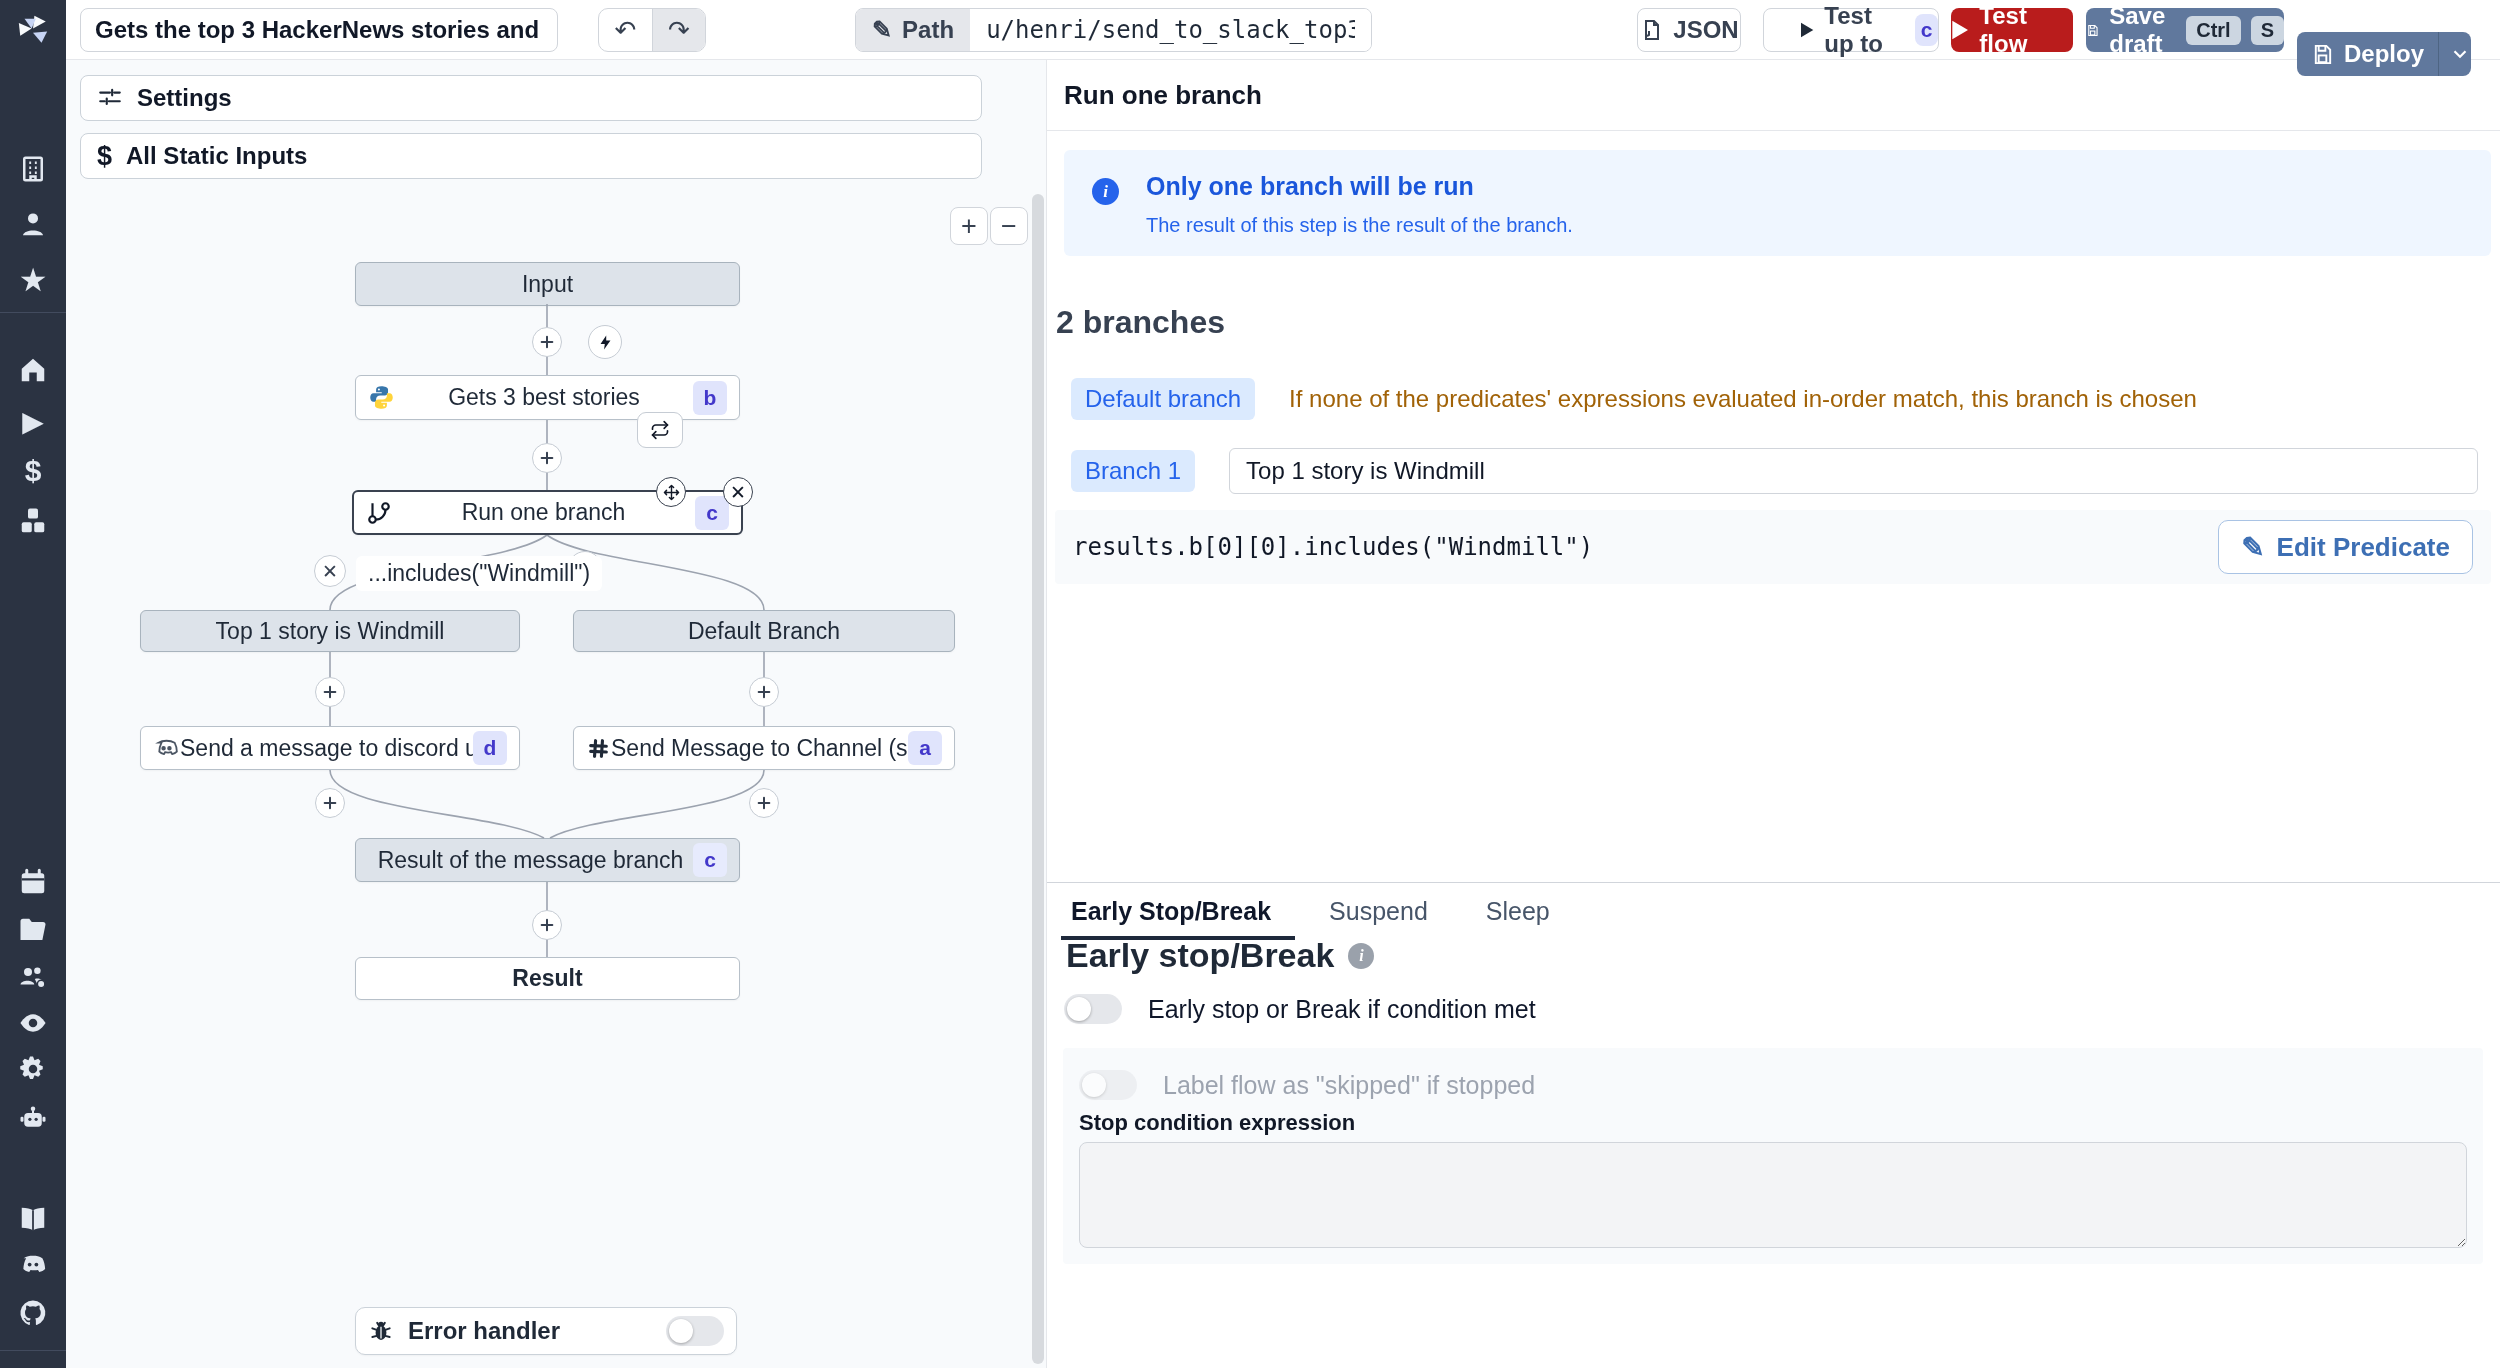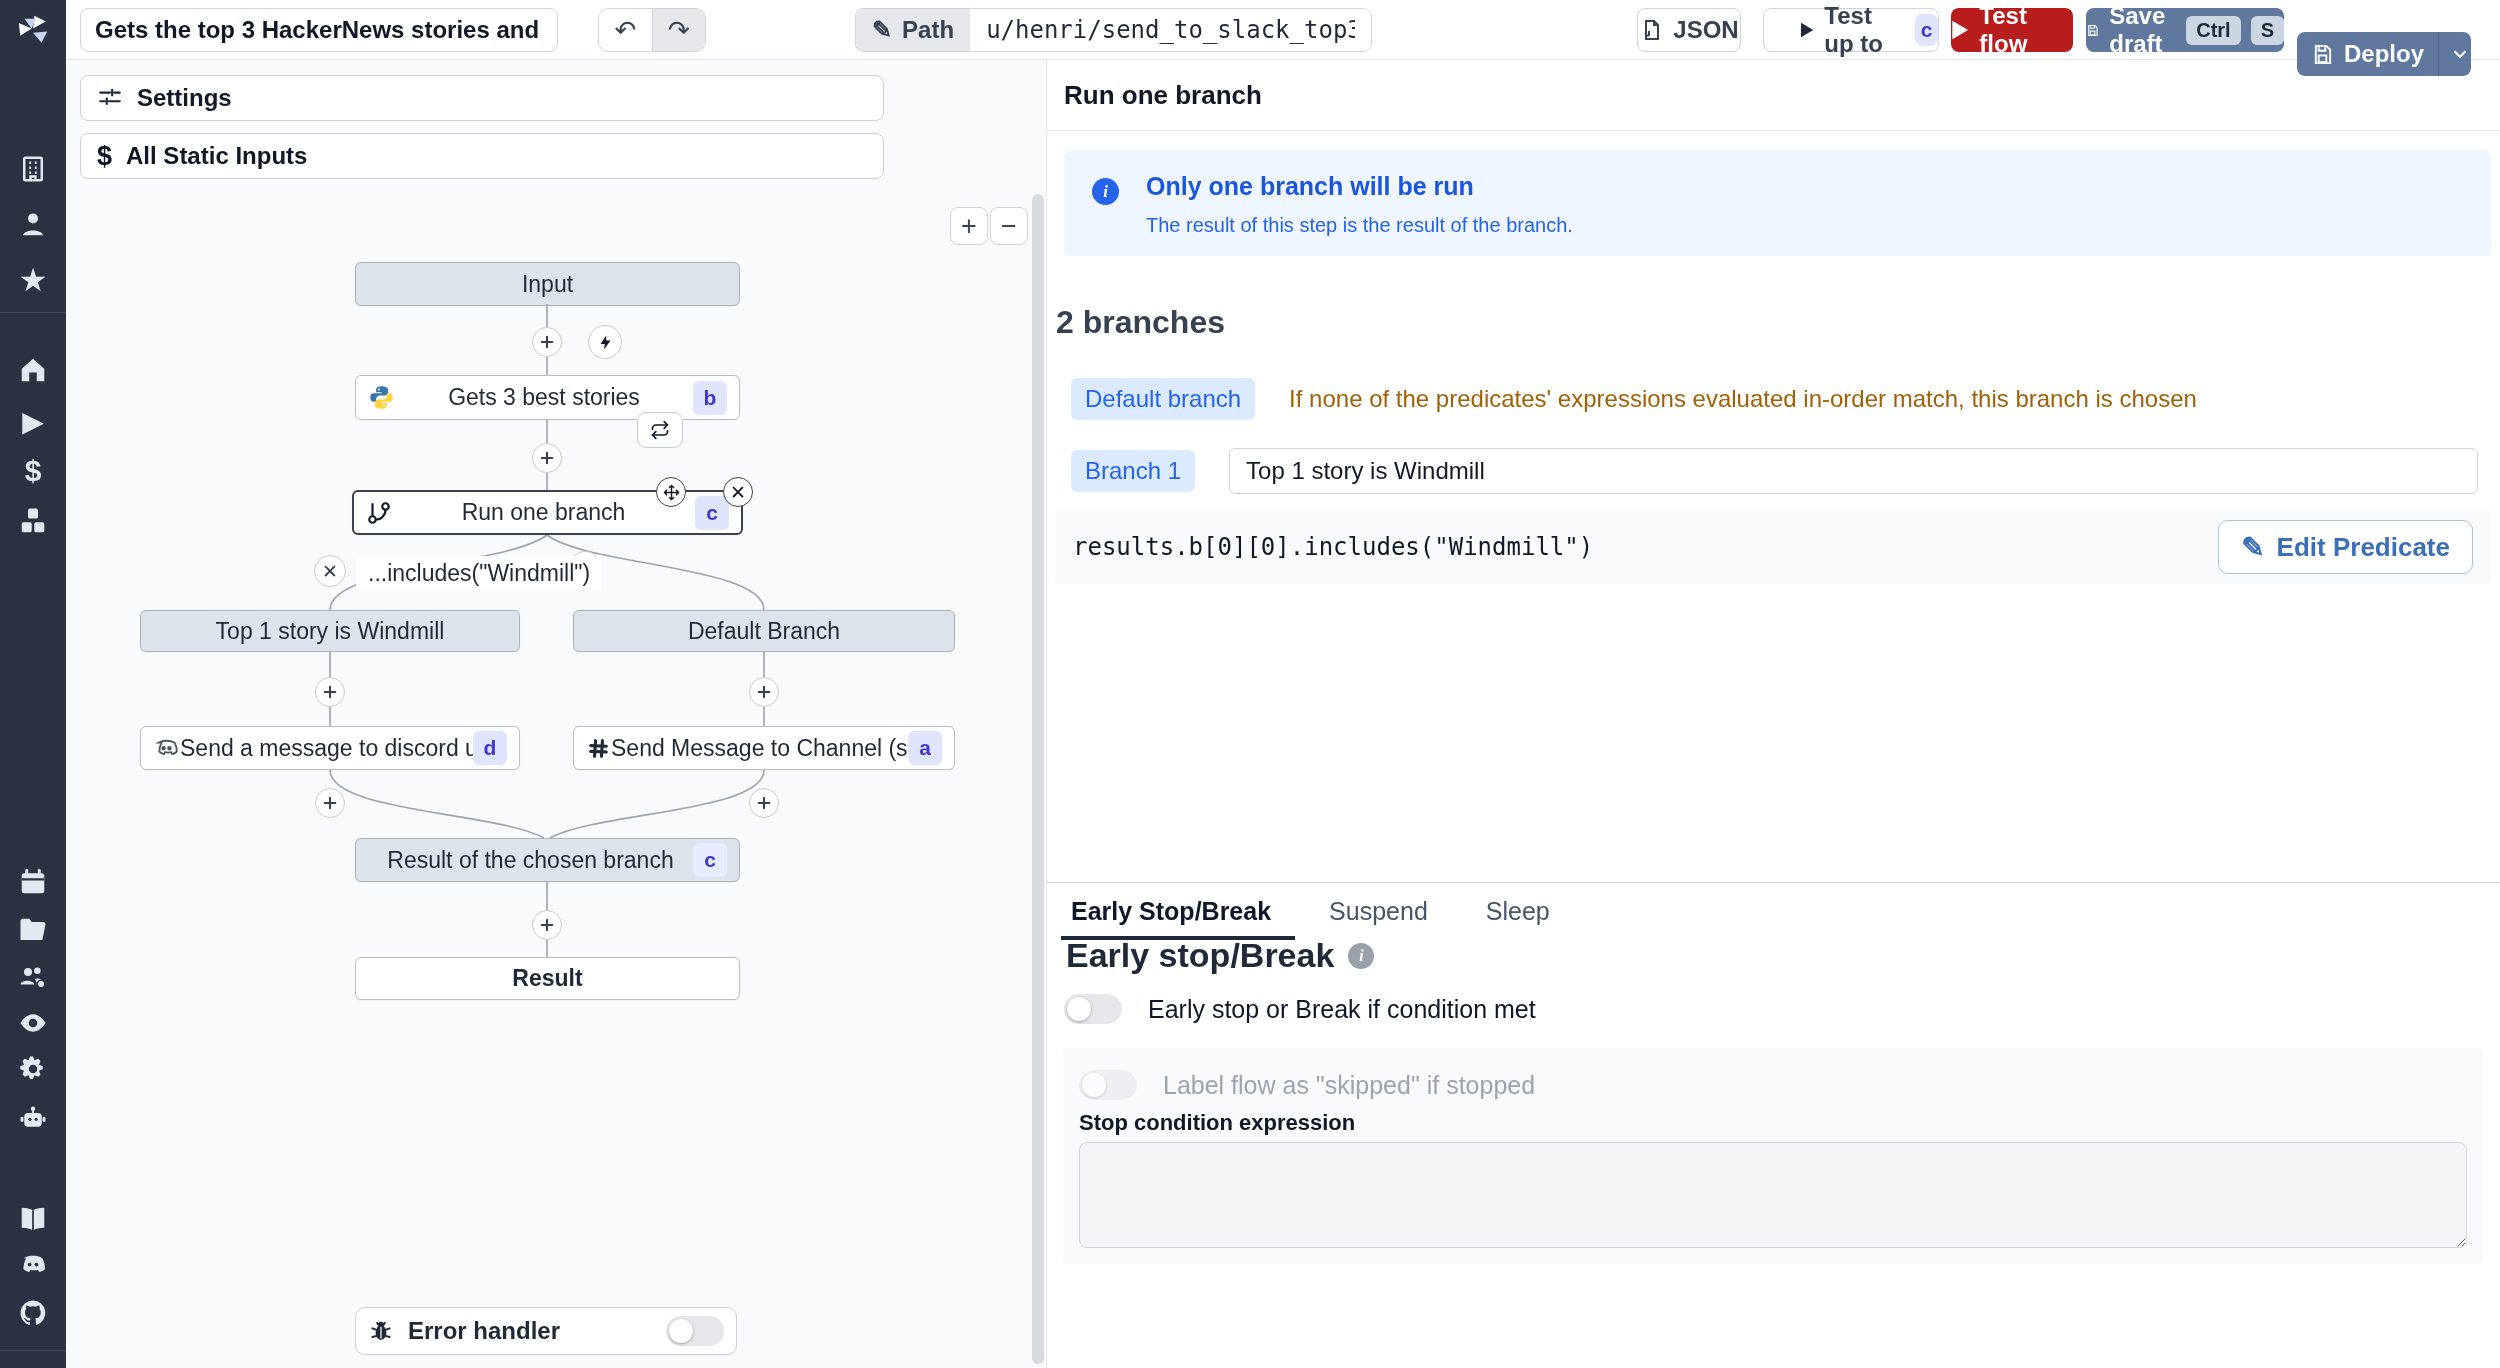--- a/index.html
+++ b/index.html
@@ -27,21 +27,21 @@
   .kbd { background:#ccd6e1; color:#1f2937; border-radius:6px; font-size:20px; font-weight:700; padding:3px 10px; }
   .mini-badge { background:#e0e4fc; color:#4338ca; border-radius:8px; width:32px; height:32px; display:flex; align-items:center; justify-content:center; font-size:21px; font-weight:700; }
 
   
   #rail { left:0; top:60px; width:66px; height:1308px; background:#2b3342; z-index:10; }
   .rail-ic { position:absolute; left:16px; width:34px; height:34px; display:flex; align-items:center; justify-content:center; color:#e2e8f0; font-size:27px; }
   .rail-div { position:absolute; left:0; width:66px; border-top:1px solid #424b5e; }
 
   
   #flow { left:66px; top:60px; width:980px; height:1308px; background:#f8fafc; }
-  .bar-btn { position:absolute; left:14px; width:804px; height:46px; background:#fff; border:1px solid #cbd2d9; border-radius:8px; display:flex; align-items:center; gap:14px; padding:0 16px; font-size:24px; font-weight:700; color:#111827; }
+  .bar-btn { position:absolute; left:14px; width:902px; height:46px; background:#fff; border:1px solid #cbd2d9; border-radius:8px; display:flex; align-items:center; gap:14px; padding:0 16px; font-size:24px; font-weight:700; color:#111827; }
   .zoombtn { position:absolute; width:38px; height:38px; background:#fff; border:1px solid #d1d5db; border-radius:8px; font-size:27px; color:#374151; display:flex; align-items:center; justify-content:center; }
   #flow-scrollbar { position:absolute; left:966px; top:134px; width:12px; height:1170px; background:#d7dade; border-radius:6px; }
 
   .node { position:absolute; height:44px; border-radius:6px; display:flex; align-items:center; padding:0 12px; font-size:23px; font-weight:500; color:#1f2937; background:#fff; border:1px solid #b7c0c9; box-shadow:0 1px 2px rgba(0,0,0,.04); }
   .node .lbl { flex:1; text-align:center; overflow:hidden; white-space:nowrap; }
   .node.gray { background:#dde3ea; border-color:#a8b3bd; }
   .node.selected { border:2.5px solid #3a4250; }
   .badge { background:#e0e4fc; color:#4338ca; border-radius:6px; min-width:34px; height:34px; display:flex; align-items:center; justify-content:center; font-size:21px; font-weight:700; }
   .plusc { position:absolute; width:30px; height:30px; border-radius:50%; background:#fff; border:1px solid #c6ccd4; display:flex; align-items:center; justify-content:center; color:#374151; z-index:3; }
   .circ { position:absolute; border-radius:50%; background:#fff; border:1px solid #c6ccd4; display:flex; align-items:center; justify-content:center; z-index:3; }
@@ -397,21 +397,21 @@
           <path d="M12 4v16M4 12h16"></path>
         </svg>
     </div>
     <div class="plusc" style="left:683px;top:728px;">
       <svg width="16" height="16" viewBox="0 0 24 24" fill="none" stroke="#374151" stroke-width="3" stroke-linecap="round">
           <path d="M12 4v16M4 12h16"></path>
         </svg>
     </div>
 
     <div class="node gray" style="left:289px;top:778px;width:385px;">
-      <span class="lbl">Result of the chosen branch</span>
+      <span class="lbl">Result of the message branch</span>
       <span class="badge" style="background:#e7ebfd;">c</span>
     </div>
 
     <div class="plusc" style="left:466px;top:850px;">
       <svg width="16" height="16" viewBox="0 0 24 24" fill="none" stroke="#374151" stroke-width="3" stroke-linecap="round">
           <path d="M12 4v16M4 12h16"></path>
         </svg>
     </div>
 
     <div class="node" style="left:289px;top:897px;width:385px;height:43px;font-weight:bold;">

